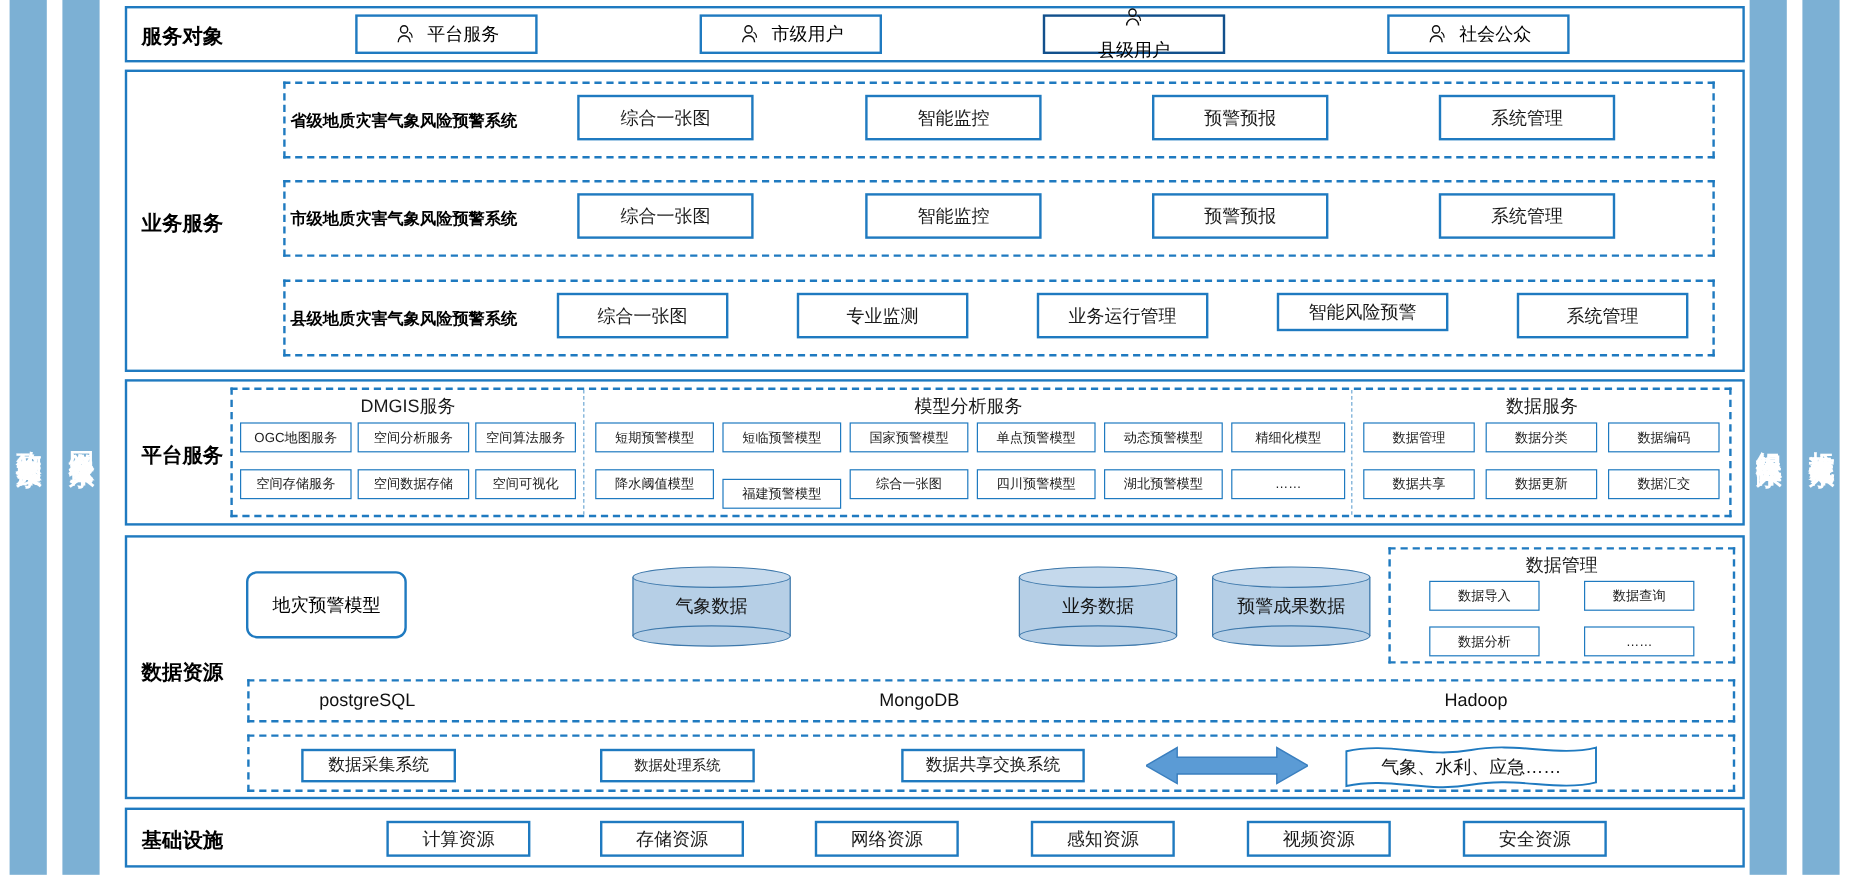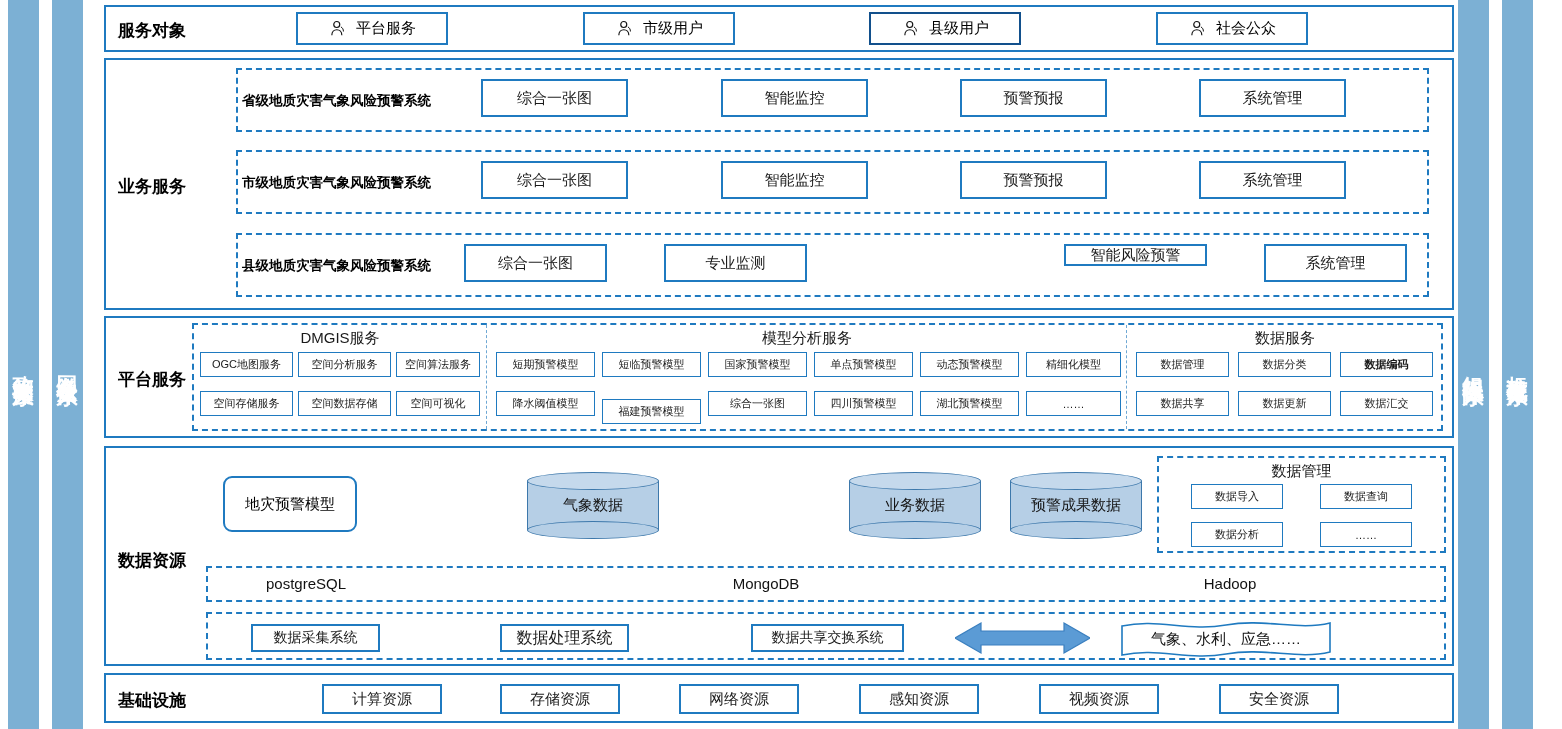--- a/index.html
+++ b/index.html
@@ -66,21 +66,21 @@
     font-size:13.5px;font-weight:bold;color:#000;white-space:nowrap;
   }
 
   
   .userchip{
     position:absolute;box-sizing:border-box;
     border:2px solid #1f7ac0;background:#fff;
     display:flex;align-items:center;justify-content:center;gap:8px;
     font-size:15px;
   }
-  .userchip.navy{border-color:#12508c;}
+  .userchip.navy{border-color:#12508c;flex-direction:column;}
   .person-icon{display:inline-block;width:20px;height:20px;}
 
   
   .cyl{
     position:absolute;box-sizing:border-box;
   }
   .cyl .body{
     position:absolute;left:0;right:0;top:9px;bottom:9px;
     background:#b6cfe6;border-left:1.6px solid #3d78ab;border-right:1.6px solid #3d78ab;
   }
@@ -203,21 +203,22 @@
   <div class="sys-name" style="left:242px;top:174px;">市级地质灾害气象风险预警系统</div>
   <div class="sbox" style="left:481px;top:161px;width:147px;height:38px;">综合一张图</div>
   <div class="sbox" style="left:721px;top:161px;width:147px;height:38px;">智能监控</div>
   <div class="sbox" style="left:960px;top:161px;width:147px;height:38px;">预警预报</div>
   <div class="sbox" style="left:1199px;top:161px;width:147px;height:38px;">系统管理</div>
 
   <div class="dbox" style="left:236px;top:233px;width:1193px;height:64px;"></div>
   <div class="sys-name" style="left:242px;top:257px;">县级地质灾害气象风险预警系统</div>
   <div class="sbox" style="left:464px;top:244px;width:143px;height:38px;">综合一张图</div>
   <div class="sbox" style="left:664px;top:244px;width:143px;height:38px;">专业监测</div>
-  <div class="sbox" style="left:1064px;top:244px;width:143px;height:22px;">智能风险预警</div>
+  <div class="sbox" style="left:864px;top:244px;width:143px;height:38px;">业务运行管理</div>
+  <div class="sbox" style="left:1064px;top:244px;width:143px;height:32px;">智能风险预警</div>
   <div class="sbox" style="left:1264px;top:244px;width:143px;height:38px;">系统管理</div>
 
   <div class="panel" style="left:104px;top:316px;width:1350px;height:122px;"></div>
   <div class="layer-label" style="left:118px;top:368px;">平台服务</div>
 
   <div class="dbox" style="left:192px;top:323px;width:1251px;height:108px;"></div>
 
   <div class="dbox light" style="left:486px;top:325px;width:0px;height:104px;border-left-width:1.3px;border-top:none;border-right:none;border-bottom:none;"></div>
   <div class="dbox light" style="left:1126px;top:325px;width:0px;height:104px;border-left-width:1.3px;border-top:none;border-right:none;border-bottom:none;"></div>
 
@@ -239,29 +240,29 @@
   <div class="sbox thin" style="left:496px;top:391px;width:99px;height:25px;">降水阈值模型</div>
   <div class="sbox thin" style="left:602px;top:399px;width:99px;height:25px;">福建预警模型</div>
   <div class="sbox thin" style="left:708px;top:391px;width:99px;height:25px;">综合一张图</div>
   <div class="sbox thin" style="left:814px;top:391px;width:99px;height:25px;">四川预警模型</div>
   <div class="sbox thin" style="left:920px;top:391px;width:99px;height:25px;">湖北预警模型</div>
   <div class="sbox thin" style="left:1026px;top:391px;width:95px;height:25px;">……</div>
 
   <div class="dbox-title" style="left:1132px;top:329px;width:306px;">数据服务</div>
   <div class="sbox thin" style="left:1136px;top:352px;width:93px;height:25px;">数据管理</div>
   <div class="sbox thin" style="left:1238px;top:352px;width:93px;height:25px;">数据分类</div>
-  <div class="sbox thin" style="left:1340px;top:352px;width:93px;height:25px;font-weight:bold;">数据编码</div>
+  <div class="sbox thin" style="left:1340px;top:352px;width:93px;height:25px;">数据编码</div>
   <div class="sbox thin" style="left:1136px;top:391px;width:93px;height:25px;">数据共享</div>
   <div class="sbox thin" style="left:1238px;top:391px;width:93px;height:25px;">数据更新</div>
   <div class="sbox thin" style="left:1340px;top:391px;width:93px;height:25px;">数据汇交</div>
 
   <div class="panel" style="left:104px;top:446px;width:1350px;height:220px;"></div>
   <div class="layer-label" style="left:118px;top:549px;">数据资源</div>
 
-  <div class="roundbox" style="left:223px;top:476px;width:134px;height:56px;">地灾预警模型</div>
+  <div class="roundbox" style="left:205px;top:476px;width:134px;height:56px;">地灾预警模型</div>
 
   <div class="cyl" style="left:527px;top:472px;width:132px;height:67px;">
     <div class="body"></div>
     <div class="bottom"></div>
     <div class="top"></div>
     <div class="cyl-label">气象数据</div>
   </div>
   <div class="cyl" style="left:849px;top:472px;width:132px;height:67px;">
     <div class="body"></div>
     <div class="bottom"></div>
@@ -282,21 +283,21 @@
   <div class="sbox thin" style="left:1191px;top:522px;width:92px;height:25px;">数据分析</div>
   <div class="sbox thin" style="left:1320px;top:522px;width:92px;height:25px;">……</div>
 
   <div class="dbox" style="left:206px;top:566px;width:1240px;height:36px;"></div>
   <div class="dbname" style="left:226px;top:575px;width:160px;">postgreSQL</div>
   <div class="dbname" style="left:686px;top:575px;width:160px;">MongoDB</div>
   <div class="dbname" style="left:1150px;top:575px;width:160px;">Hadoop</div>
 
   <div class="dbox" style="left:206px;top:612px;width:1240px;height:48px;"></div>
   <div class="sbox" style="left:251px;top:624px;width:129px;height:28px;font-size:14px;">数据采集系统</div>
-  <div class="sbox" style="left:500px;top:624px;width:129px;height:28px;font-size:16px;">数据处理系统</div>
+  <div class="sbox" style="left:500px;top:624px;width:129px;height:28px;font-size:12px;">数据处理系统</div>
   <div class="sbox" style="left:751px;top:624px;width:153px;height:28px;font-size:14px;">数据共享交换系统</div>
 
   <div class="darrow" style="left:955px;top:620px;width:135px;height:36px;">
     <svg width="135" height="36" viewBox="0 0 135 36">
       <polygon points="0,18 26,3 26,11 109,11 109,3 135,18 109,33 109,25 26,25 26,33" fill="#5b9bd5" stroke="#3a7fbf" stroke-width="1.2"></polygon>
     </svg>
   </div>
 
   <div class="wavy" style="left:1118px;top:618px;width:216px;height:42px;">
     <svg width="216" height="42" viewBox="0 0 216 42" style="position:absolute;left:0;top:0;">

